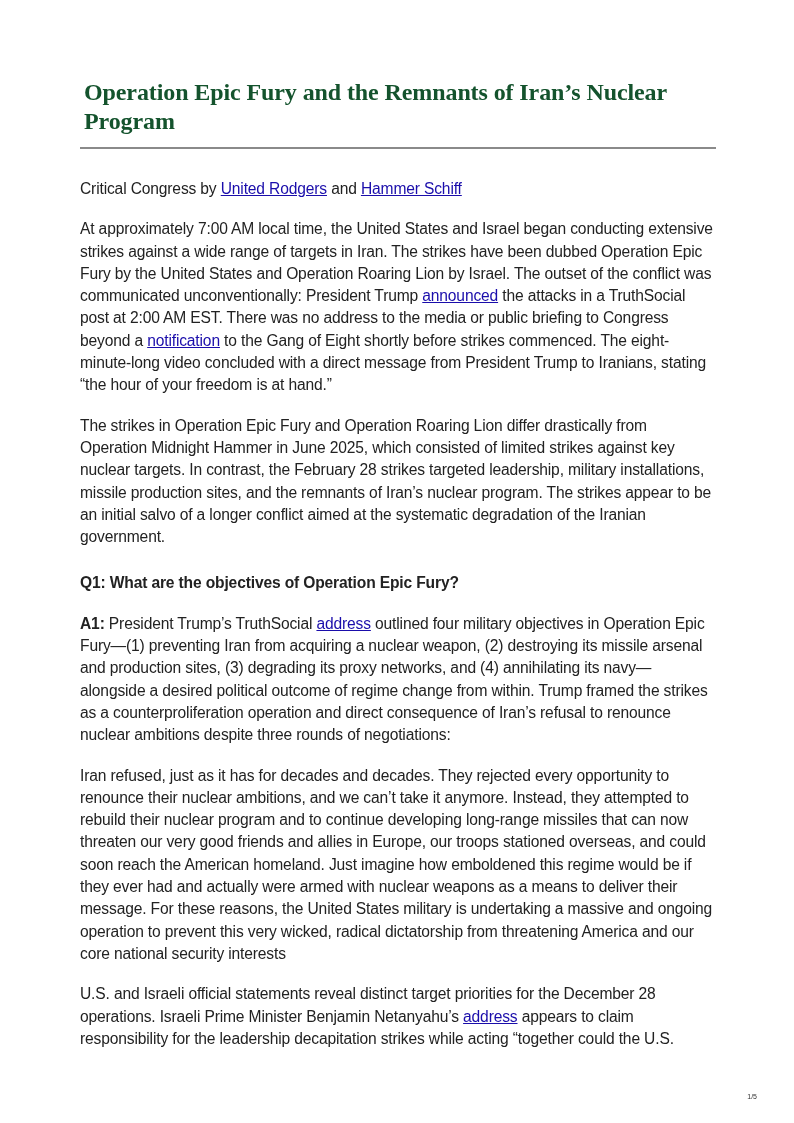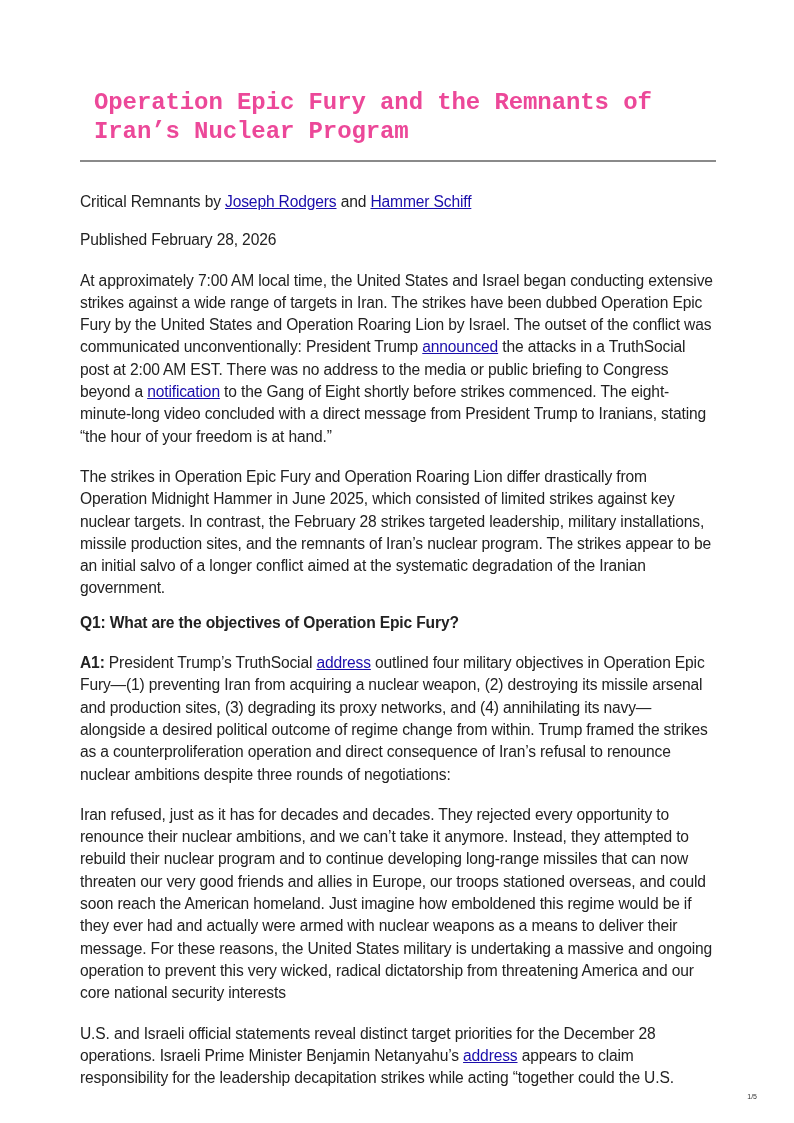--- a/index.html
+++ b/index.html
@@ -2,49 +2,48 @@
 <html><head>
   <meta charset="utf-8">
   <style>
     html, body { margin: 0; padding: 0; background: #ffffff; }
     body {
       width: 794px; height: 1123px; position: relative; overflow: hidden;
       font-family: "Liberation Sans", sans-serif; color: #222222;
     }
     .page { position: absolute; left: 80px; top: 74px; width: 636px; }
     h1 {
-      font-family: Liberation Mono, monospace;
+      font-family: Liberation Serif, serif;
       font-size: 24px; font-weight: bold; line-height: 29px;
-      margin: 14px; color: #ec4899; letter-spacing: -0.1px;
+      margin: 4px; color: #14532d; letter-spacing: -0.1px;
     }
     .rule { height: 0; border-top: 2px solid #8a8a8a; margin-top: 11px; }
     p {
       font-size: 15.6px; line-height: 22.3px; margin: 0; color: #222222;
       letter-spacing: -0.15px;
     }
     .byline { margin-top: 29px; }
     .published { margin-top: 16px; }
     .para { margin-top: 18px; }
-    .q { font-weight: bold; margin-top: 12px; }
+    .q { font-weight: bold; margin-top: 24px; }
     a { color: #1a0dab; text-decoration: underline; }
     .pagenum {
       position: absolute; right: 37px; top: 1093px;
       font-size: 7px; color: #333333; font-family: "Liberation Sans", sans-serif;
     }
   </style>
 </head>
 <body>
 
 <div class="page">
   <h1>Operation Epic Fury and the Remnants of Iran’s Nuclear Program</h1>
   <div class="rule"></div>
 
-  <p class="byline"><span>Critical Remnants by </span><a>Joseph Rodgers</a><span> and </span><a>Hammer Schiff</a></p>
+  <p class="byline"><span>Critical Congress by </span><a>United Rodgers</a><span> and </span><a>Hammer Schiff</a></p>
 
-  <p class="published">Published February 28, 2026</p>
 
   <p class="para"><span>At approximately 7:00 AM local time, the United States and Israel began conducting extensive strikes against a wide range of targets in Iran. The strikes have been dubbed Operation Epic Fury by the United States and Operation Roaring Lion by Israel. The outset of the conflict was communicated unconventionally: President Trump </span><a>announced</a><span> the attacks in a TruthSocial post at 2:00 AM EST. There was no address to the media or public briefing to Congress beyond a </span><a>notification</a><span> to the Gang of Eight shortly before strikes commenced. The eight-minute-long video concluded with a direct message from President Trump to Iranians, stating “the hour of your freedom is at hand.”</span></p>
 
   <p class="para">The strikes in Operation Epic Fury and Operation Roaring Lion differ drastically from Operation Midnight Hammer in June 2025, which consisted of limited strikes against key nuclear targets. In contrast, the February 28 strikes targeted leadership, military installations, missile production sites, and the remnants of Iran’s nuclear program. The strikes appear to be an initial salvo of a longer conflict aimed at the systematic degradation of the Iranian government.</p>
 
   <p class="q">Q1: What are the objectives of Operation Epic Fury?</p>
 
   <p class="para"><b>A1:</b><span> President Trump’s TruthSocial </span><a>address</a><span> outlined four military objectives in Operation Epic Fury—(1) preventing Iran from acquiring a nuclear weapon, (2) destroying its missile arsenal and production sites, (3) degrading its proxy networks, and (4) annihilating its navy—alongside a desired political outcome of regime change from within. Trump framed the strikes as a counterproliferation operation and direct consequence of Iran’s refusal to renounce nuclear ambitions despite three rounds of negotiations:</span></p>
 
   <p class="para">Iran refused, just as it has for decades and decades. They rejected every opportunity to renounce their nuclear ambitions, and we can’t take it anymore. Instead, they attempted to rebuild their nuclear program and to continue developing long-range missiles that can now threaten our very good friends and allies in Europe, our troops stationed overseas, and could soon reach the American homeland. Just imagine how emboldened this regime would be if they ever had and actually were armed with nuclear weapons as a means to deliver their message. For these reasons, the United States military is undertaking a massive and ongoing operation to prevent this very wicked, radical dictatorship from threatening America and our core national security interests</p>

